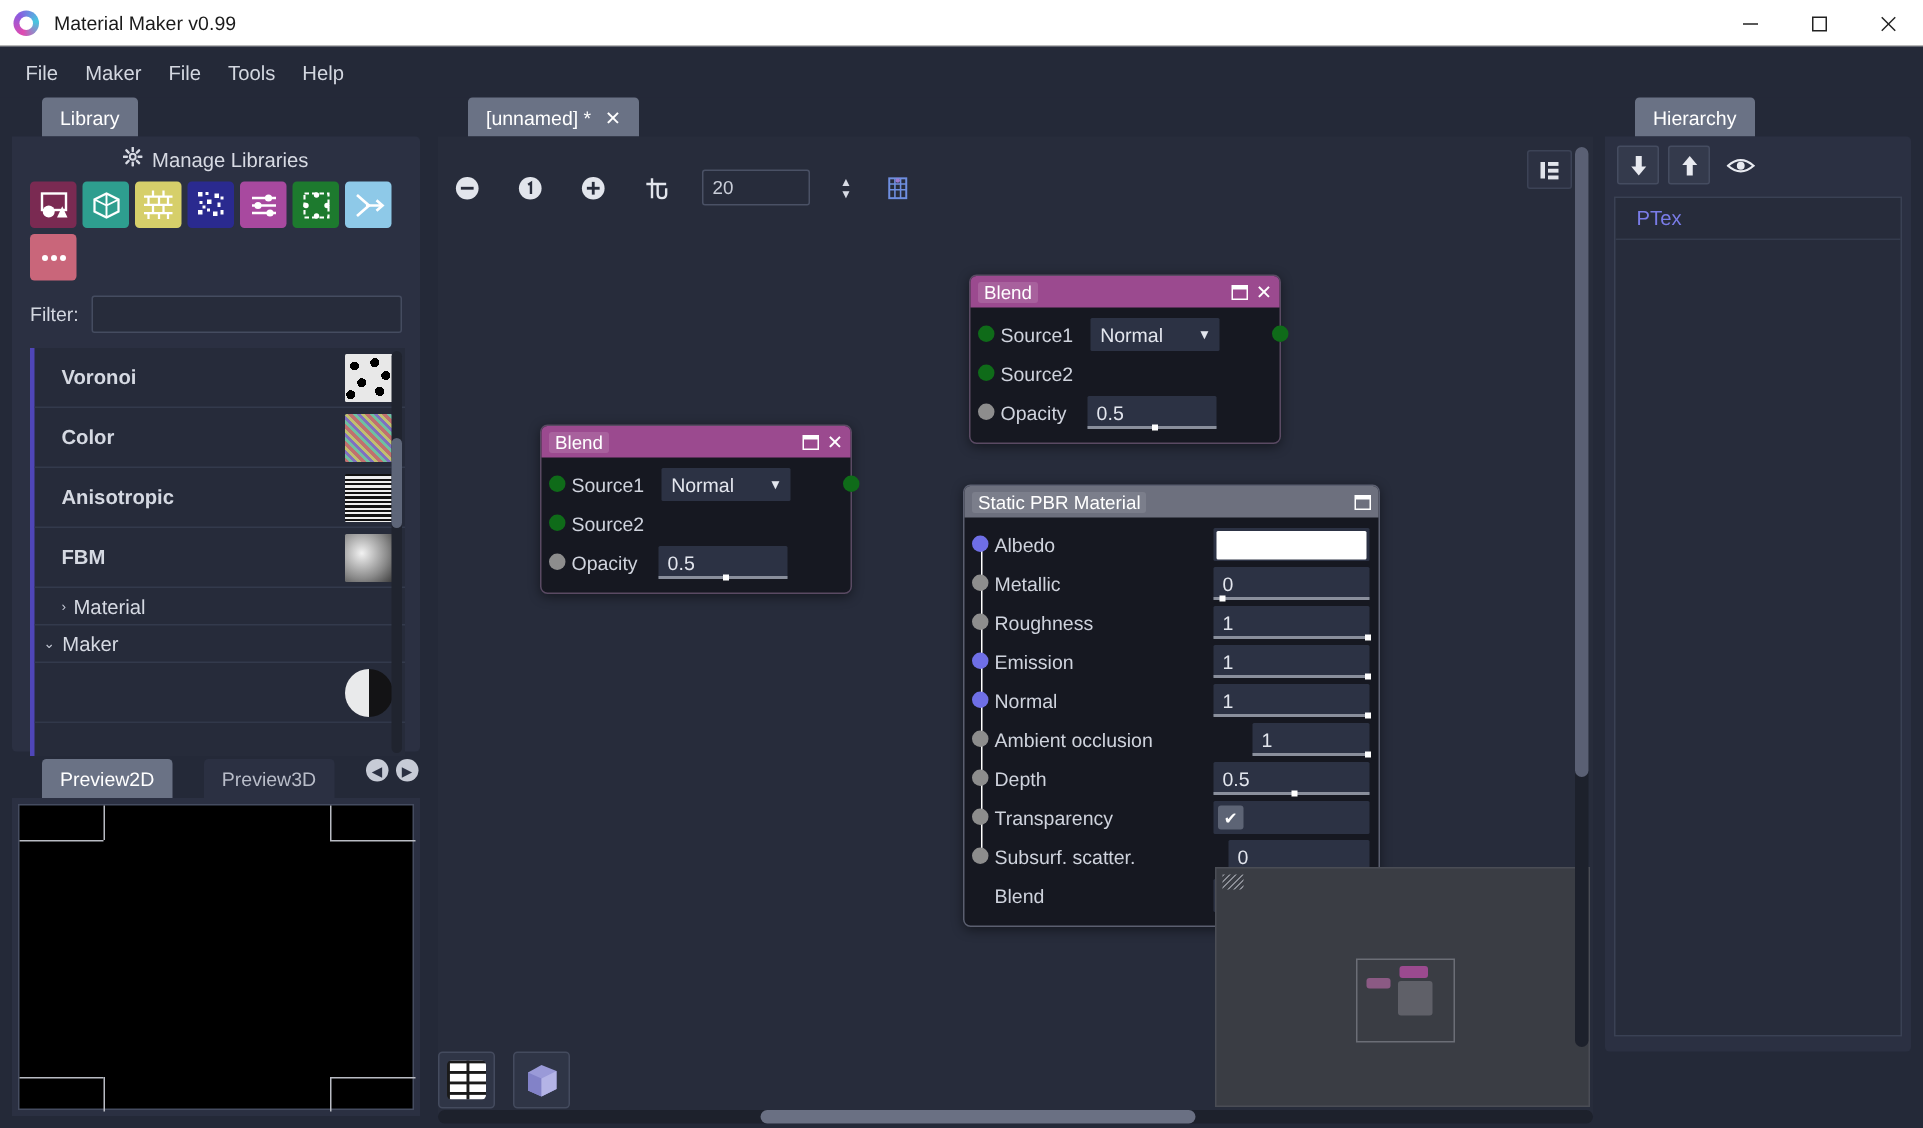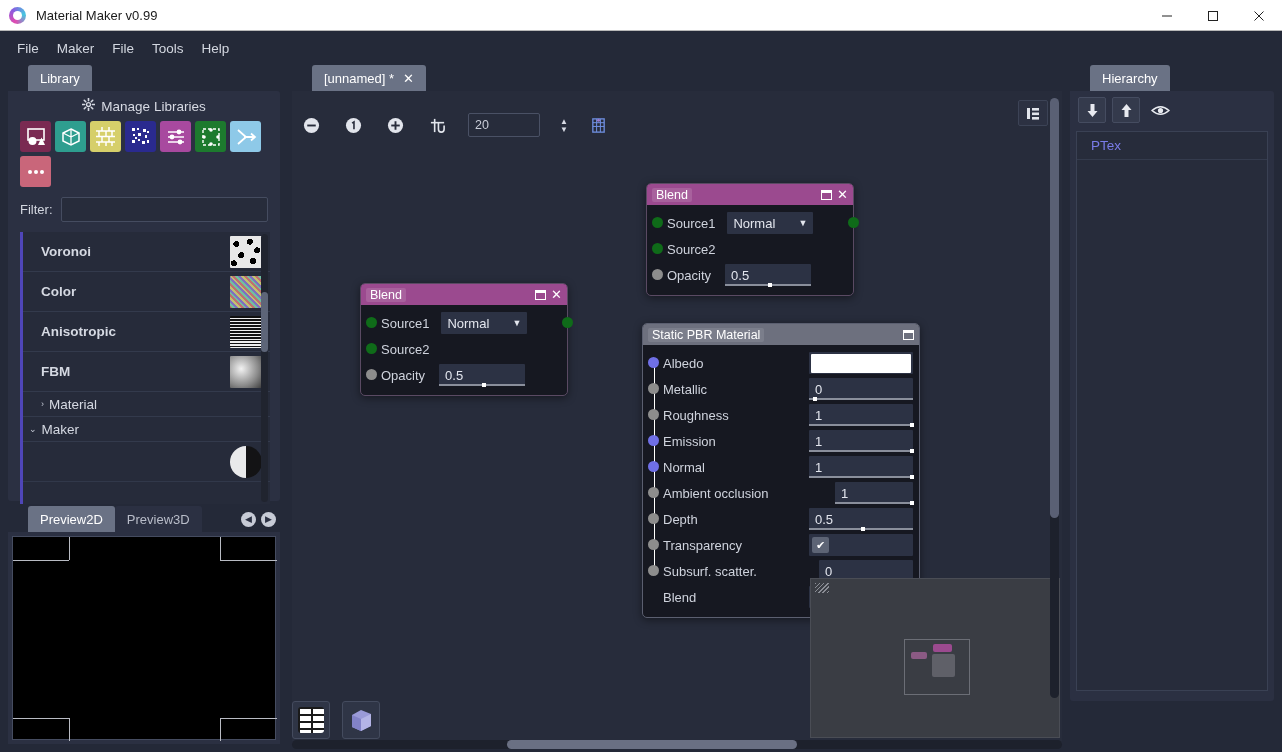--- a/index.html
+++ b/index.html
@@ -115,21 +115,21 @@
     background: #5d6578; border-radius: 4px; display: block;
   }
   .filter-accent {
     position: absolute; left: -3px; bottom: 0; width: 3px; height: 38px;
     background: #b8436f;
   }
 
   
   .preview-tabrow {
     position: absolute; left: 8px; top: 506px; width: 272px;
-    display: flex; align-items: center;
+    display: flex;  gap: 21px;
   }
   .preview-nav {
     margin-left: auto; display: flex; gap: 5px; padding-right: 4px;
   }
   .nav-circle {
     width: 15px; height: 15px; border-radius: 50%; background: #c7cbd6;
     color: #2b3042; font-size: 9px; display: flex;
     align-items: center; justify-content: center;
   }
   .preview-body {

